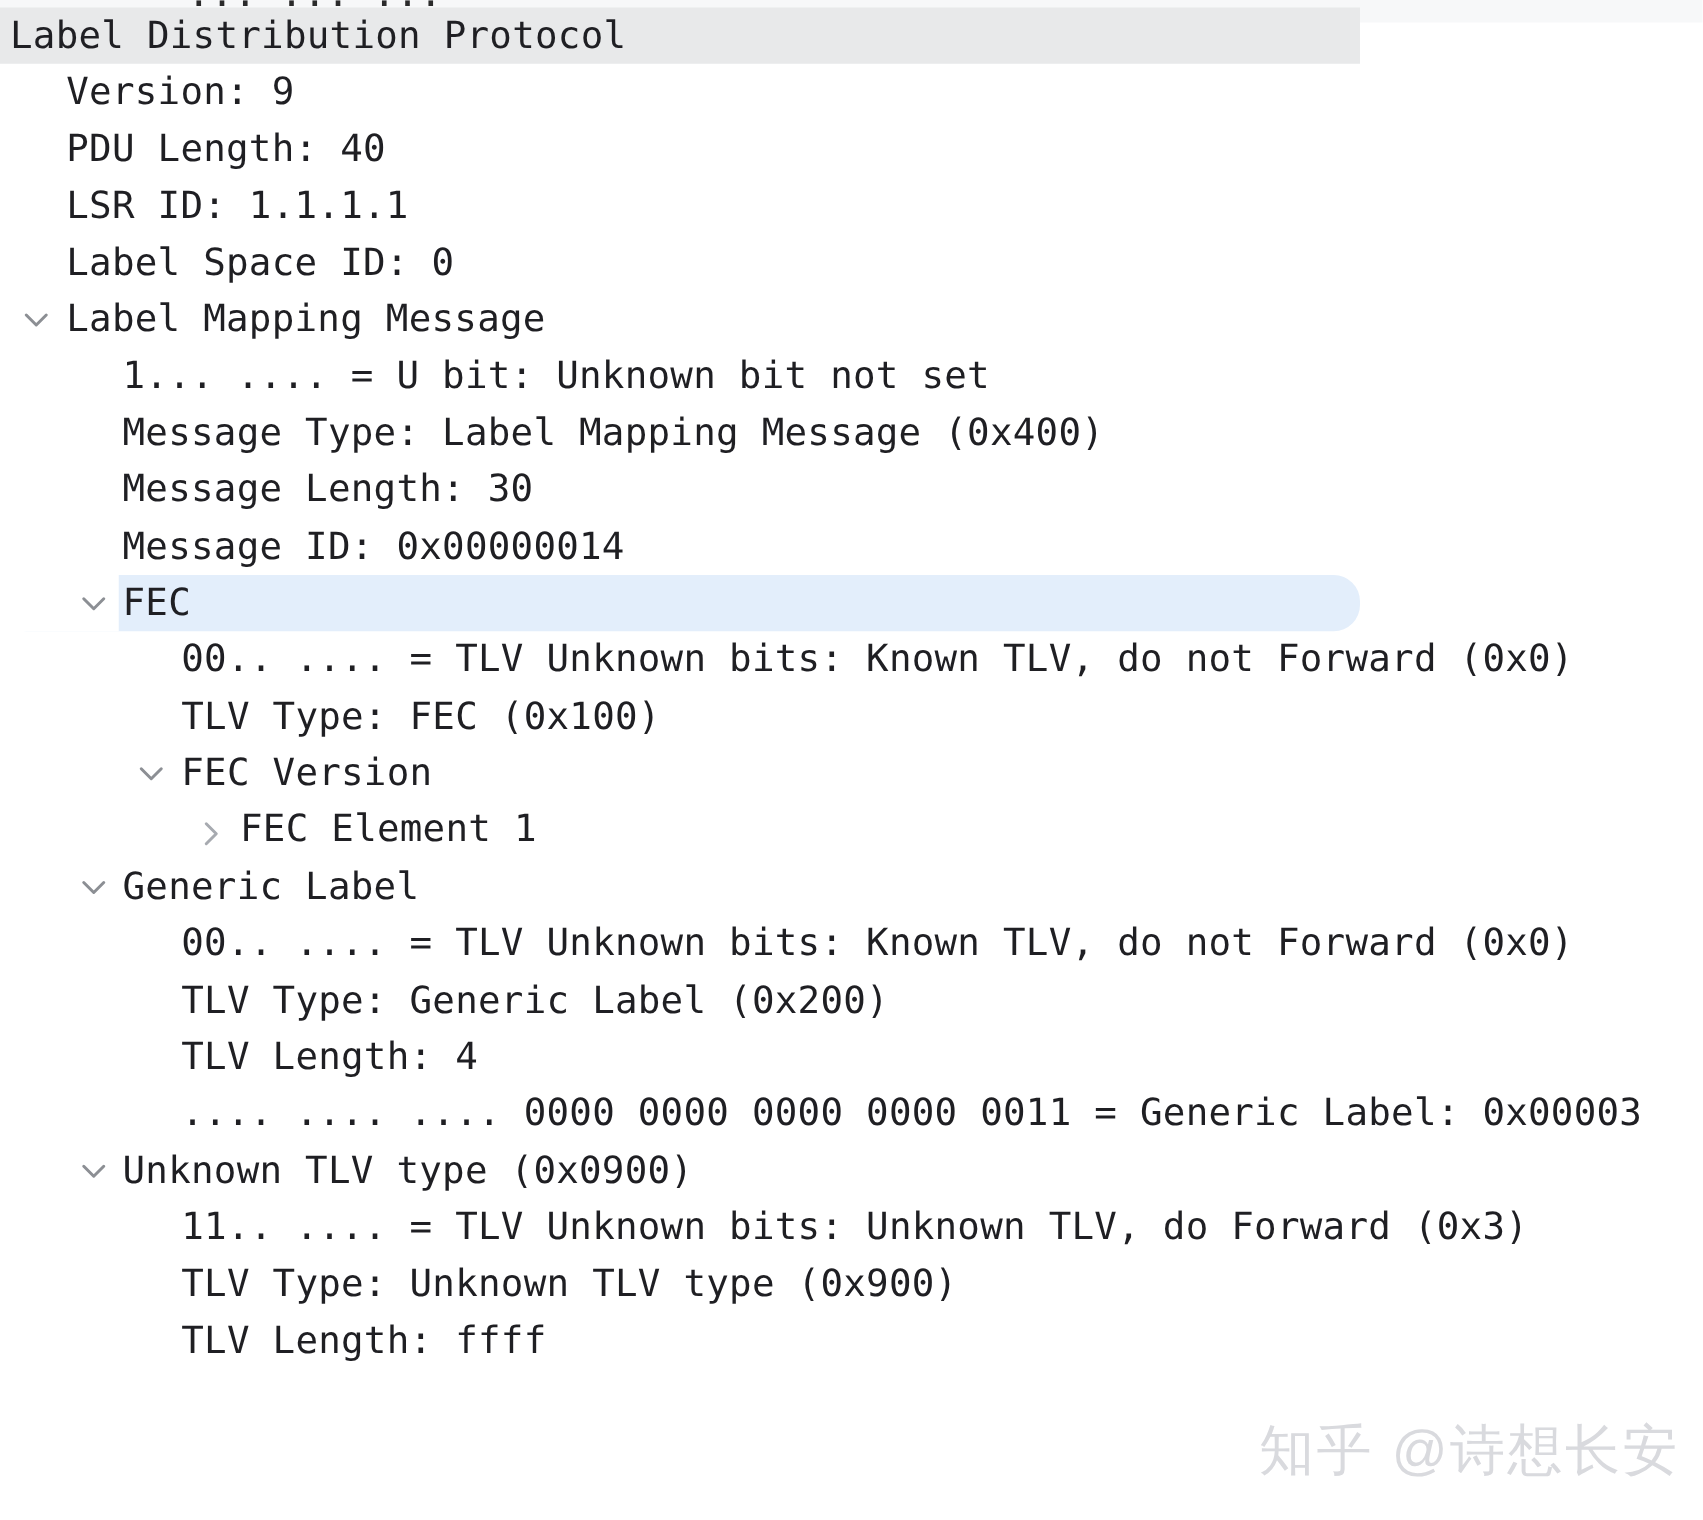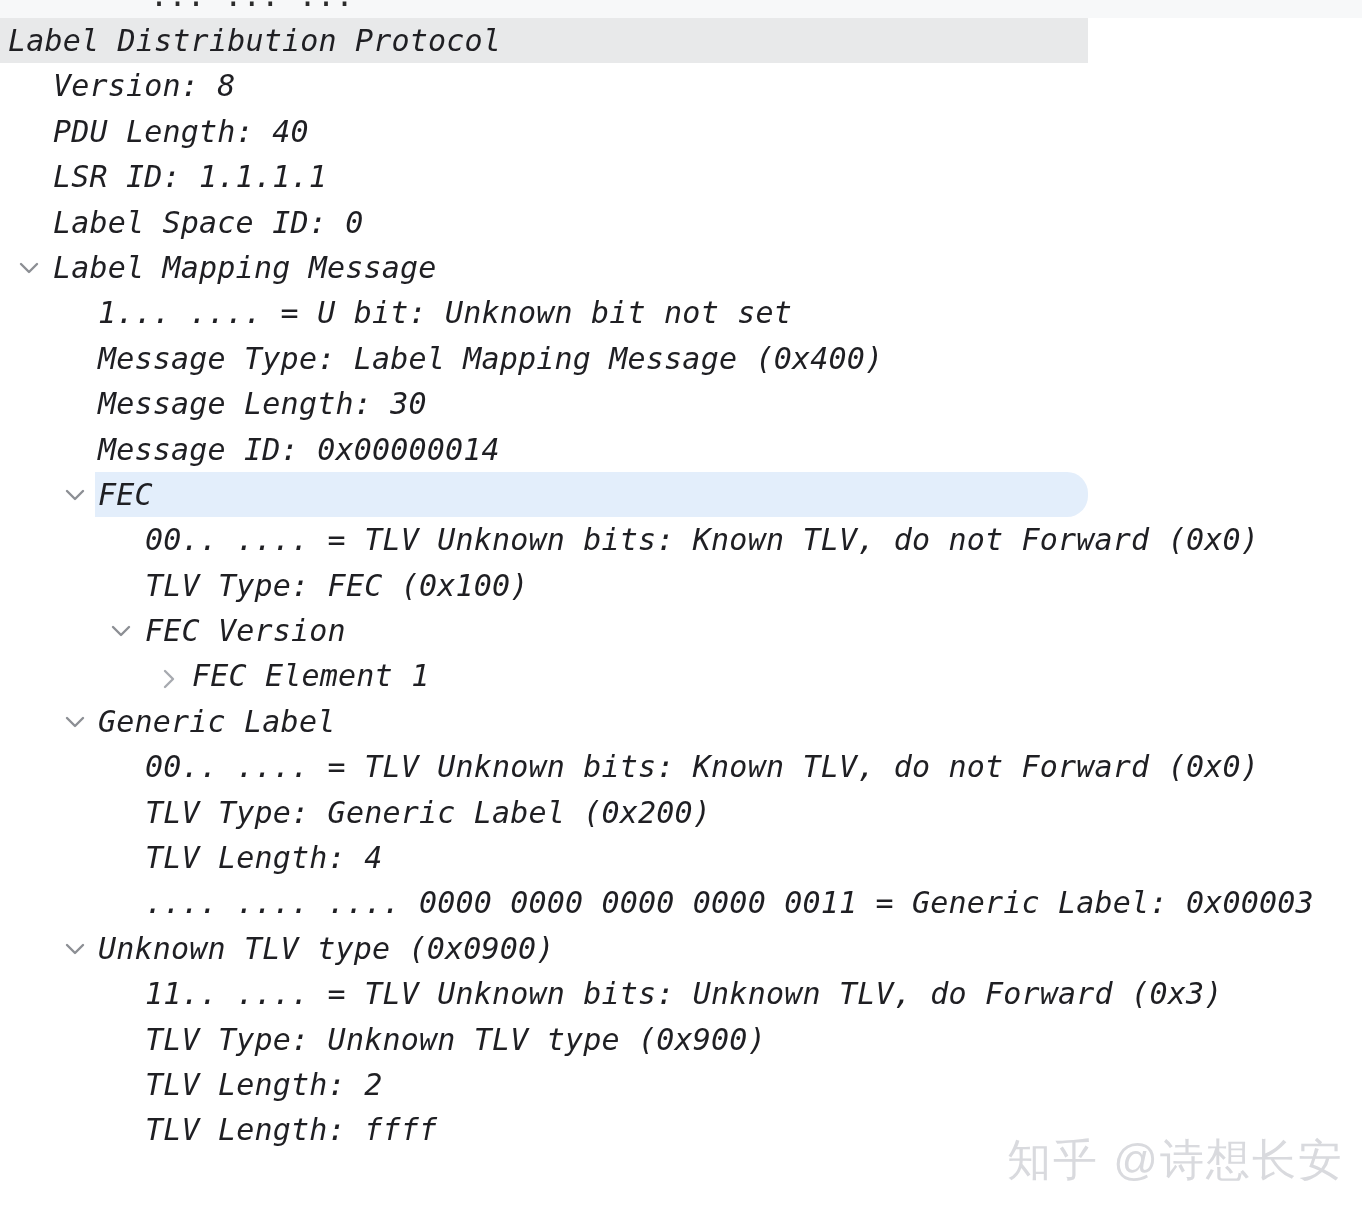--- a/index.html
+++ b/index.html
@@ -37,24 +37,23 @@
     left: 150px;
     top: -22px;
     font-size: 30px;
     color: #2b2b2b;
     white-space: pre;
     letter-spacing: 0.5px;
   }
 
   .tree {
     position: absolute;
-    top: 18px;
+    top: 6px;
     left: 0;
     width: 1088px;
-    font-style: italic;
   }
 
   .row {
     position: relative;
     height: 45.4px;
     line-height: 45.4px;
     white-space: pre;
     font-size: 30px;
     color: #1f1f23;
     letter-spacing: 0.2px;
@@ -122,21 +121,21 @@
 <body>
 
 <div id="packet-tree">
 
   <div class="clipped-row">
     <span class="clip-text">... ... ...</span>
   </div>
 
   <div class="tree" id="tree-rows">
       <div class="row lvl0 header-row"><span class="label">Label Distribution Protocol</span></div>
-      <div class="row lvl1"><span class="label">Version: 8</span></div>
+      <div class="row lvl1"><span class="label">Version: 9</span></div>
       <div class="row lvl1"><span class="label">PDU Length: 40</span></div>
       <div class="row lvl1"><span class="label">LSR ID: 1.1.1.1</span></div>
       <div class="row lvl1"><span class="label">Label Space ID: 0</span></div>
       <div class="row lvl1"><span class="twisty"><svg width="20" height="14" viewBox="0 0 20 14">
             <path d="M2 3 L10 11 L18 3" fill="none" stroke="#8c8f94" stroke-width="2.4" stroke-linecap="round" stroke-linejoin="round"></path>
           </svg></span><span class="label">Label Mapping Message</span></div>
       <div class="row lvl2"><span class="label">1... .... = U bit: Unknown bit not set</span></div>
       <div class="row lvl2"><span class="label">Message Type: Label Mapping Message (0x400)</span></div>
       <div class="row lvl2"><span class="label">Message Length: 30</span></div>
       <div class="row lvl2"><span class="label">Message ID: 0x00000014</span></div>
@@ -156,19 +155,18 @@
           </svg></span><span class="label">Generic Label</span></div>
       <div class="row lvl3"><span class="label">00.. .... = TLV Unknown bits: Known TLV, do not Forward (0x0)</span></div>
       <div class="row lvl3"><span class="label">TLV Type: Generic Label (0x200)</span></div>
       <div class="row lvl3"><span class="label">TLV Length: 4</span></div>
       <div class="row lvl3"><span class="label">.... .... .... 0000 0000 0000 0000 0011 = Generic Label: 0x00003</span></div>
       <div class="row lvl2"><span class="twisty"><svg width="20" height="14" viewBox="0 0 20 14">
             <path d="M2 3 L10 11 L18 3" fill="none" stroke="#8c8f94" stroke-width="2.4" stroke-linecap="round" stroke-linejoin="round"></path>
           </svg></span><span class="label">Unknown TLV type (0x0900)</span></div>
       <div class="row lvl3"><span class="label">11.. .... = TLV Unknown bits: Unknown TLV, do Forward (0x3)</span></div>
       <div class="row lvl3"><span class="label">TLV Type: Unknown TLV type (0x900)</span></div>
-      <div class="row lvl3"><span class="label">TLV Length: 2</span></div>
       <div class="row lvl3"><span class="label">TLV Length: ffff</span></div>
     </div>
 
   <div id="watermark">知乎 @诗想长安</div>
 
 </div>
 
 </body></html>

